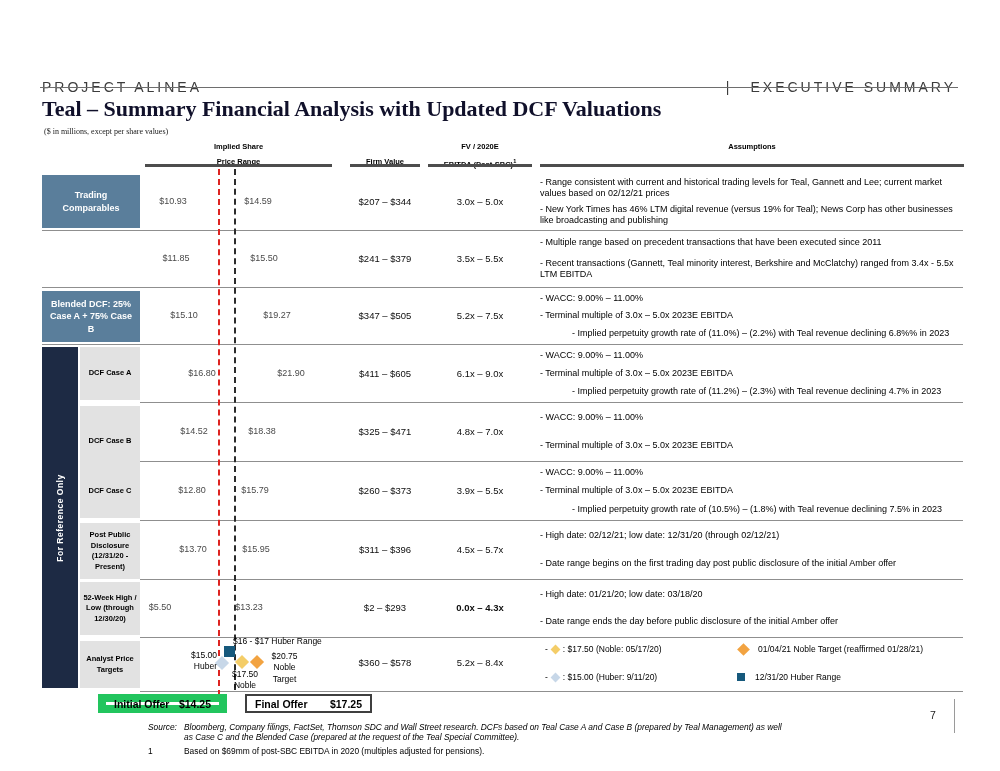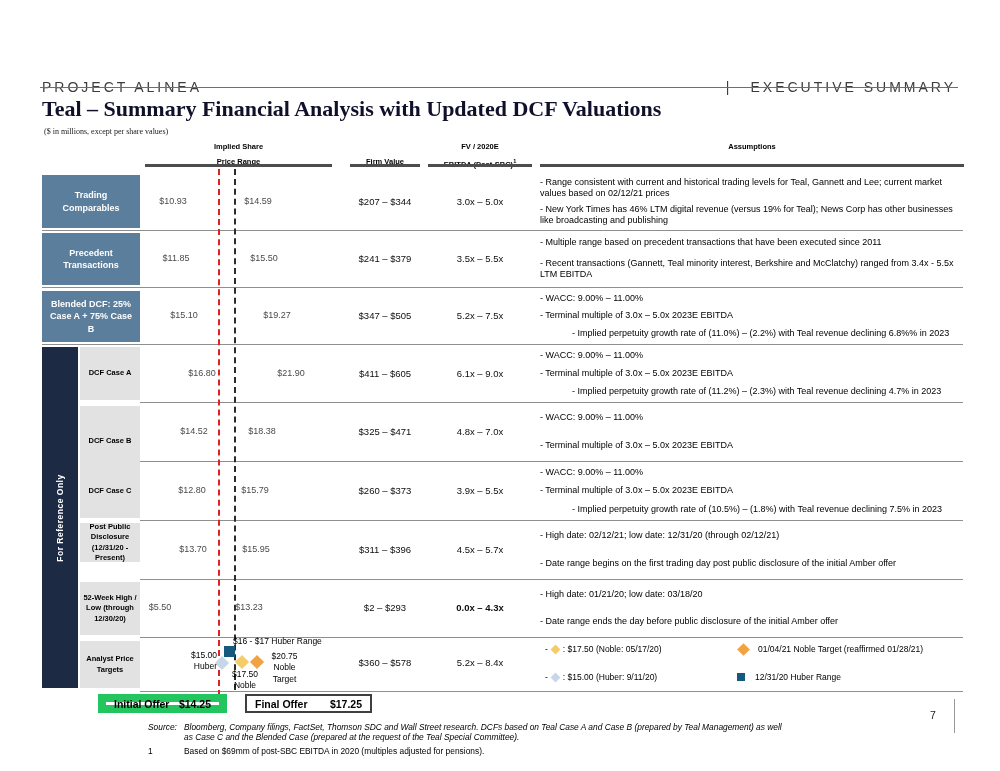--- a/index.html
+++ b/index.html
@@ -98,31 +98,30 @@
   <div class="sep" style="left:42px;top:287px;width:921px;"></div>
   <div class="sep" style="left:42px;top:344px;width:921px;"></div>
   <div class="sep" style="left:140px;top:402px;width:823px;"></div>
   <div class="sep" style="left:140px;top:461px;width:823px;"></div>
   <div class="sep" style="left:140px;top:520px;width:823px;"></div>
   <div class="sep" style="left:140px;top:579px;width:823px;"></div>
   <div class="sep" style="left:140px;top:637px;width:823px;"></div>
   <div class="sep" style="left:140px;top:691px;width:823px;"></div>
 
   <div class="lbl blue" style="top:175px;height:53px;">Trading Comparables</div>
-  <div class="lbl blue" style="top:233px;height:52px;">Precedent Transactions</div>
   <div class="lbl blue" style="top:291px;height:51px;">Blended DCF: 25% Case A + 75% Case B</div>
 
   <div class="refband">
     <span>For Reference Only</span>
   </div>
 
   <div class="lbl gray" style="top:347px;height:53px;">DCF Case A</div>
   <div class="lbl gray" style="top:406px;height:70px;">DCF Case B</div>
   <div class="lbl gray" style="top:464px;height:54px;">DCF Case C</div>
-  <div class="lbl gray" style="top:523px;height:39px;">Post Public Disclosure (12/31/20 - Present)</div>
+  <div class="lbl gray" style="top:523px;height:56px;">Post Public Disclosure (12/31/20 - Present)</div>
   <div class="lbl gray" style="top:582px;height:53px;">52-Week High / Low (through 12/30/20)</div>
   <div class="lbl gray" style="top:641px;height:47px;">Analyst Price Targets</div>
 
   <div class="dash-red"></div>
   <div class="dash-blk"></div>
 
   <span class="pv" style="left:173px;top:201px;">$10.93</span>
   <span class="pv" style="left:258px;top:201px;">$14.59</span>
   <span class="pv" style="left:176px;top:258px;">$11.85</span>
   <span class="pv" style="left:264px;top:258px;">$15.50</span>

